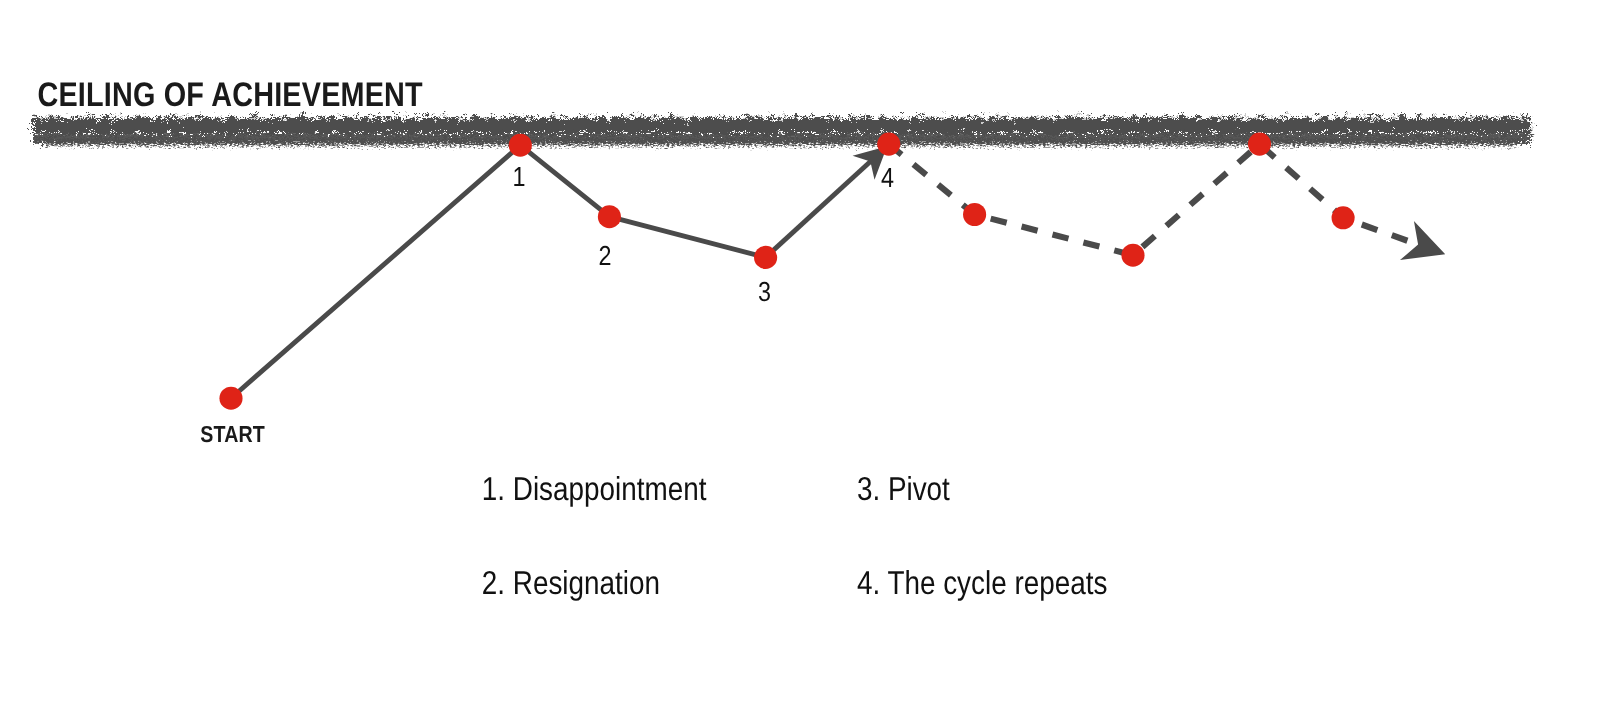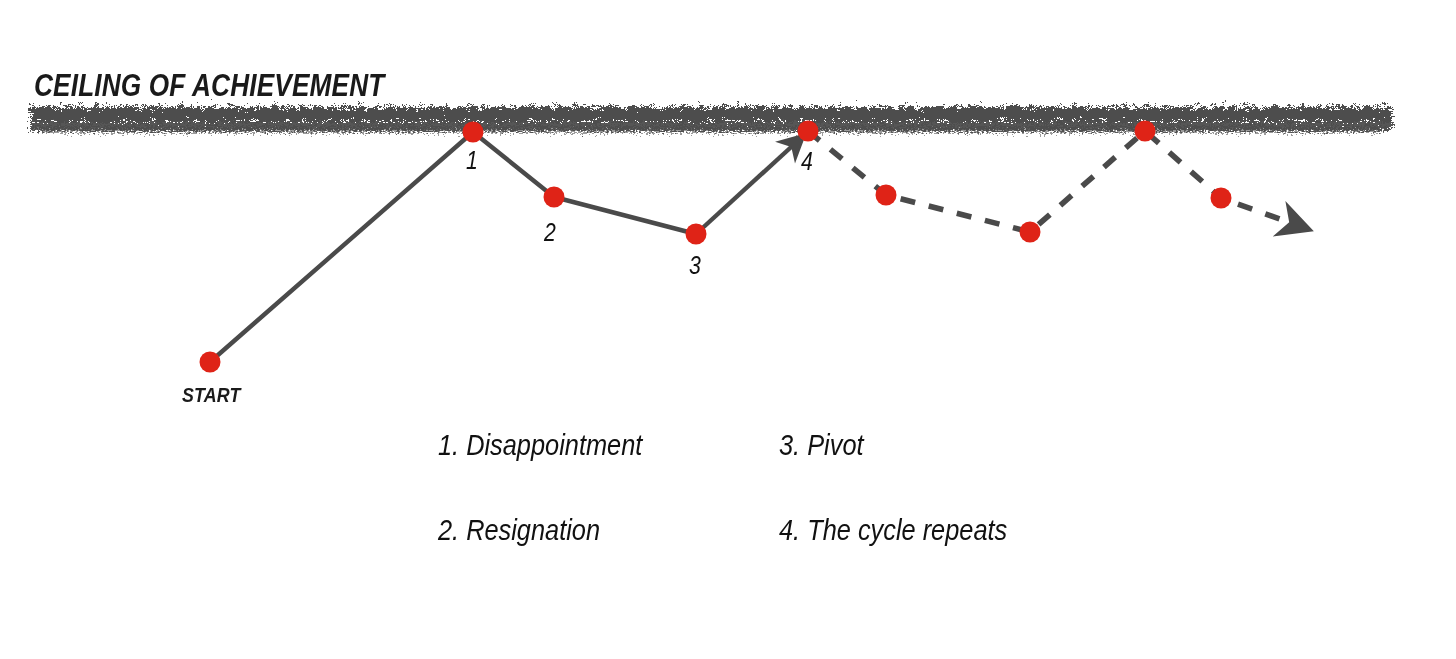--- a/index.html
+++ b/index.html
@@ -13,21 +13,20 @@
     position: relative;
     overflow: hidden;
     font-family: "Liberation Sans", sans-serif;
     -webkit-font-smoothing: antialiased;
   }
   #stage {
     position: absolute;
     left: 0; top: 0;
     width: 1456px;
     height: 659px;
-    font-style: italic;
   }
   svg.diagram {
     position: absolute;
     left: 0; top: 0;
     width: 1456px;
     height: 659px;
     display: block;
   }
   
   .title-text {

